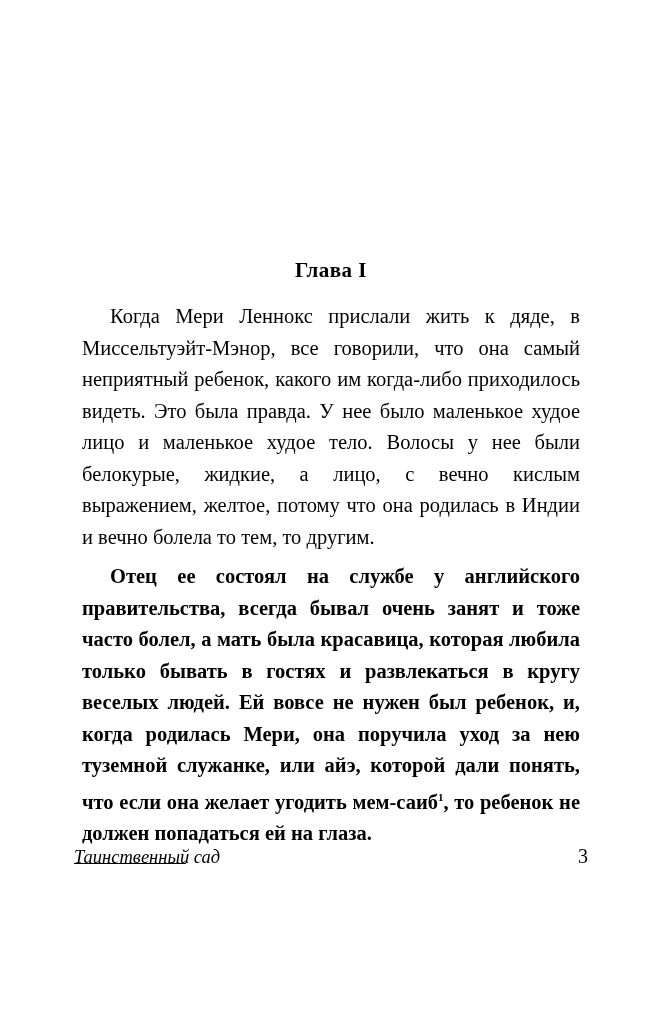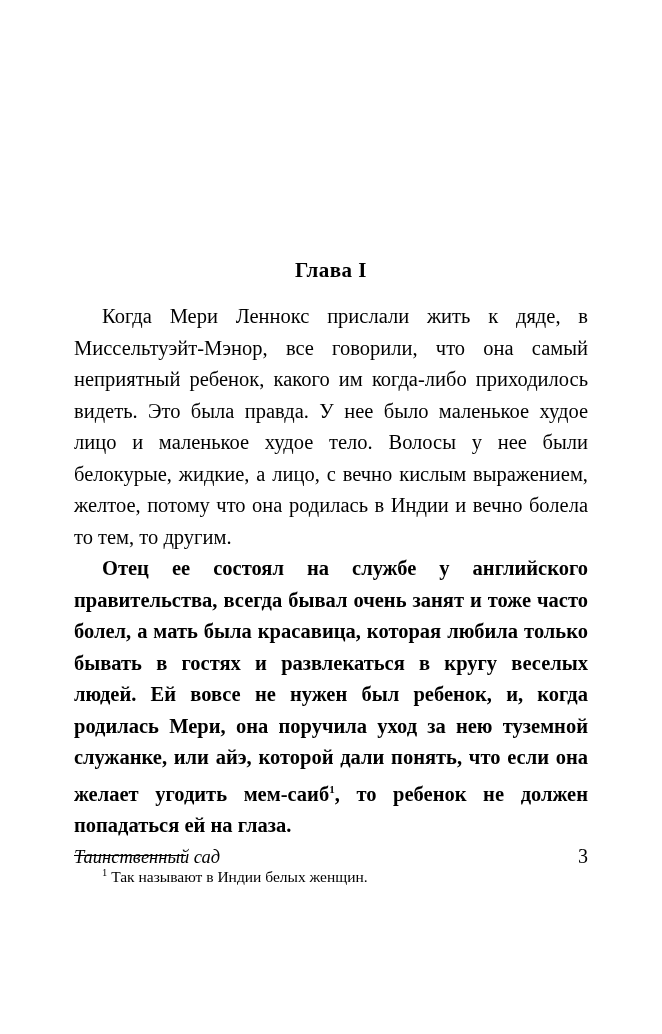--- a/index.html
+++ b/index.html
@@ -26,21 +26,21 @@
     padding-top: 258px;
     text-align: center;
     font-size: 21px;
     font-weight: bold;
     letter-spacing: 0.5px;
   }
   .body-text {
     margin-top: 18px;
   }
   .para {
-    margin: 0;
+    margin: 8px;
     font-size: 20.5px;
     line-height: 31.5px;
     text-align: justify;
     text-align-last: left;
     text-indent: 28px;
     hyphens: manual;
   }
   .para + .para {
     margin-top: 0;
     font-weight: bold;
@@ -89,20 +89,19 @@
 
   <h1 class="chapter-title">Глава  I</h1>
 
   <div class="body-text">
     <p class="para">Когда Мери Леннокс прислали жить к дяде, в Миссельтуэйт-Мэнор, все говорили, что она самый неприятный ребенок, какого им когда-либо приходилось видеть. Это была правда. У нее было маленькое худое лицо и маленькое худое тело. Волосы у нее были белокурые, жидкие, а лицо, с вечно кислым выражением, желтое, потому что она родилась в Индии и вечно болела то тем, то другим.</p>
     <p class="para"><span>Отец ее состоял на службе у английского правительства, всегда бывал очень занят и тоже часто болел, а мать была красавица, которая любила только бывать в гостях и развлекаться в кругу веселых людей. Ей вовсе не нужен был ребенок, и, когда родилась Мери, она поручила уход за нею туземной служанке, или айэ, которой дали понять, что если она желает угодить мем-саиб</span><sup>1</sup><span>, то ребенок не должен попадаться ей на глаза.</span></p>
   </div>
 
   <div class="footnote-rule"></div>
 
-  <p class="footnote"><sup>1</sup> <span>Так называют в Индии белых женщин.</span></p>
 
   <div class="footer">
     <span class="footer-title">Таинственный сад</span>
     <span class="footer-page">3</span>
   </div>
 
 </div>
 
 </body></html>

